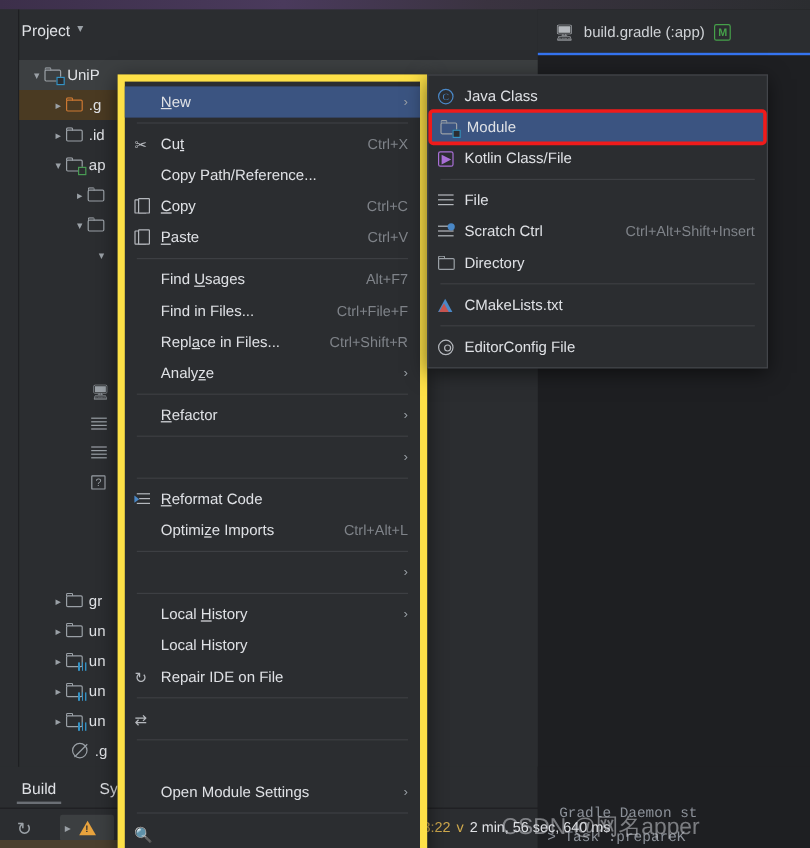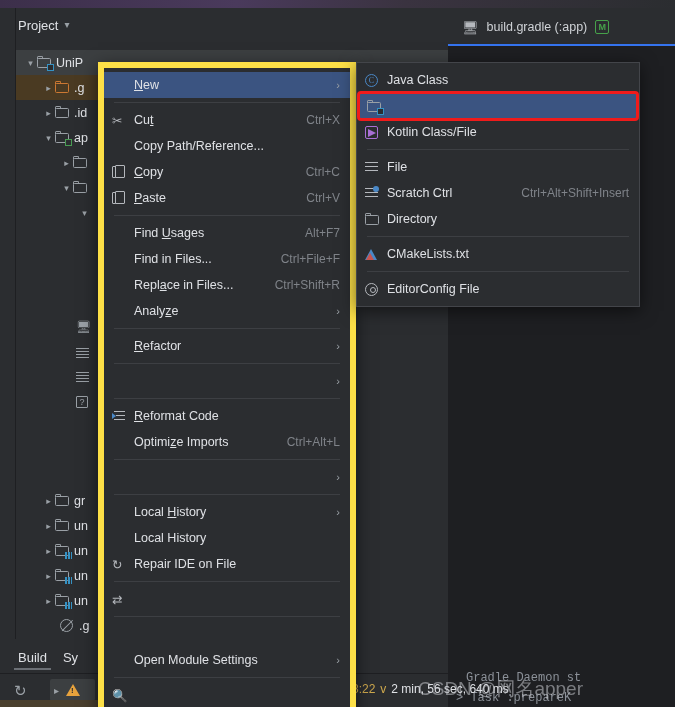--- a/index.html
+++ b/index.html
@@ -209,21 +209,21 @@
     position: absolute; left: 448px; top: 44px; width: 227px; height: 2px; background: #3574f0;
   }
 
   
   .build-panel {
     position: absolute; left: 0; top: 639px; width: 448px; height: 68px;
     background: #2b2d30;
   }
   .build-tabs {
     position: absolute; left: 0; top: 642px; height: 30px; display: flex; align-items: center;
-    gap: 16px; padding-left: 18px;
+    gap: 36px; padding-left: 18px;
   }
   .btab { font-size: 13px; color: #dfe1e5; position: relative; height: 30px; display: flex; align-items: center;}
   .btab.active::after{ content:""; position:absolute; left:-4px; right:-4px; bottom:2px; height:2px; background:#6b6f75; }
 
   .build-toolbar {
     position: absolute; left: 0; top: 673px; width: 675px; height: 34px;
     background: #2b2d30; border-top: 1px solid #1e1f22;
   }
   .refresh-ico { position:absolute; left: 14px; top: 8px; color:#9aa0a6; font-size: 15px; }
   .build-row {
@@ -590,20 +590,21 @@
       <span class="mi-lbl">Java Class</span>
     </div>
     <div class="mi hl-box">
       <span class="mi-ico">
         <span class="ficon">
             <span class="tab"></span>
             <span class="body"></span>
             <span class="badge blue-fill"></span>
           </span>
       </span>
+      <span class="mi-lbl">Module</span>
     </div>
     <div class="mi">
       <span class="mi-ico">
           <span class="kotlin-ico"></span>
         </span>
       <span class="mi-lbl">Kotlin Class/File</span>
     </div>
     <div class="msep"></div>
     <div class="mi">
       <span class="mi-ico">

